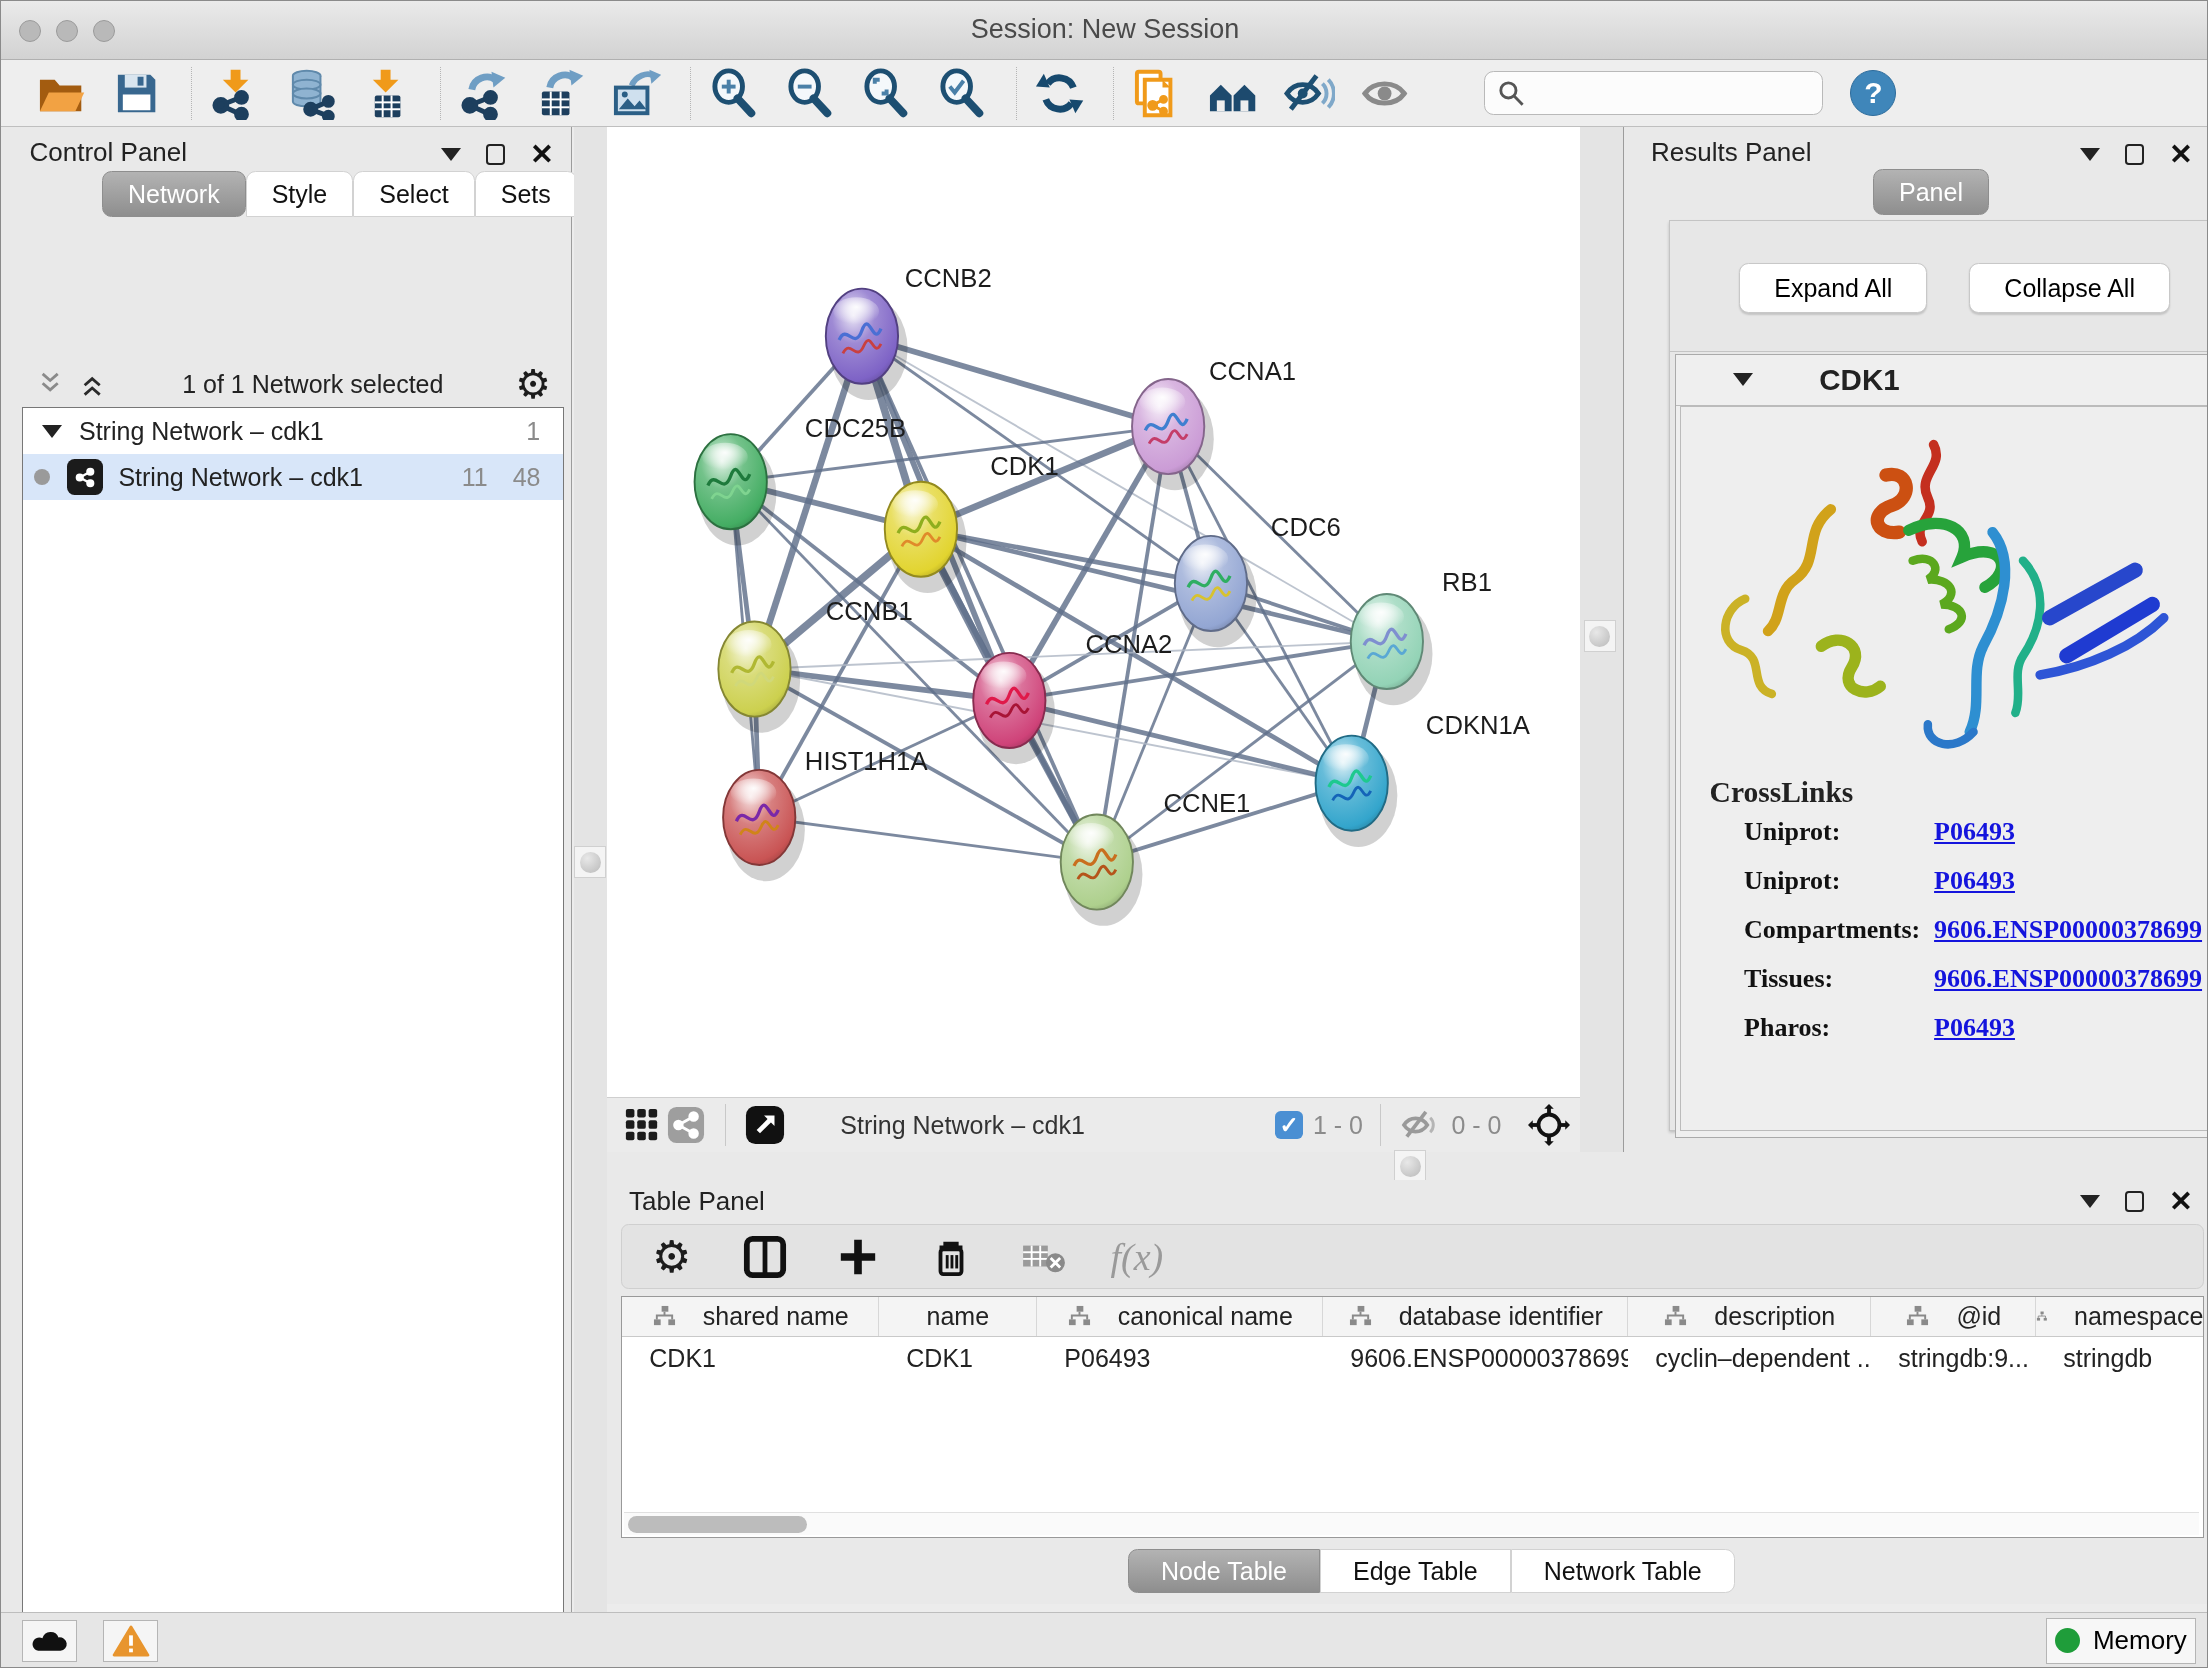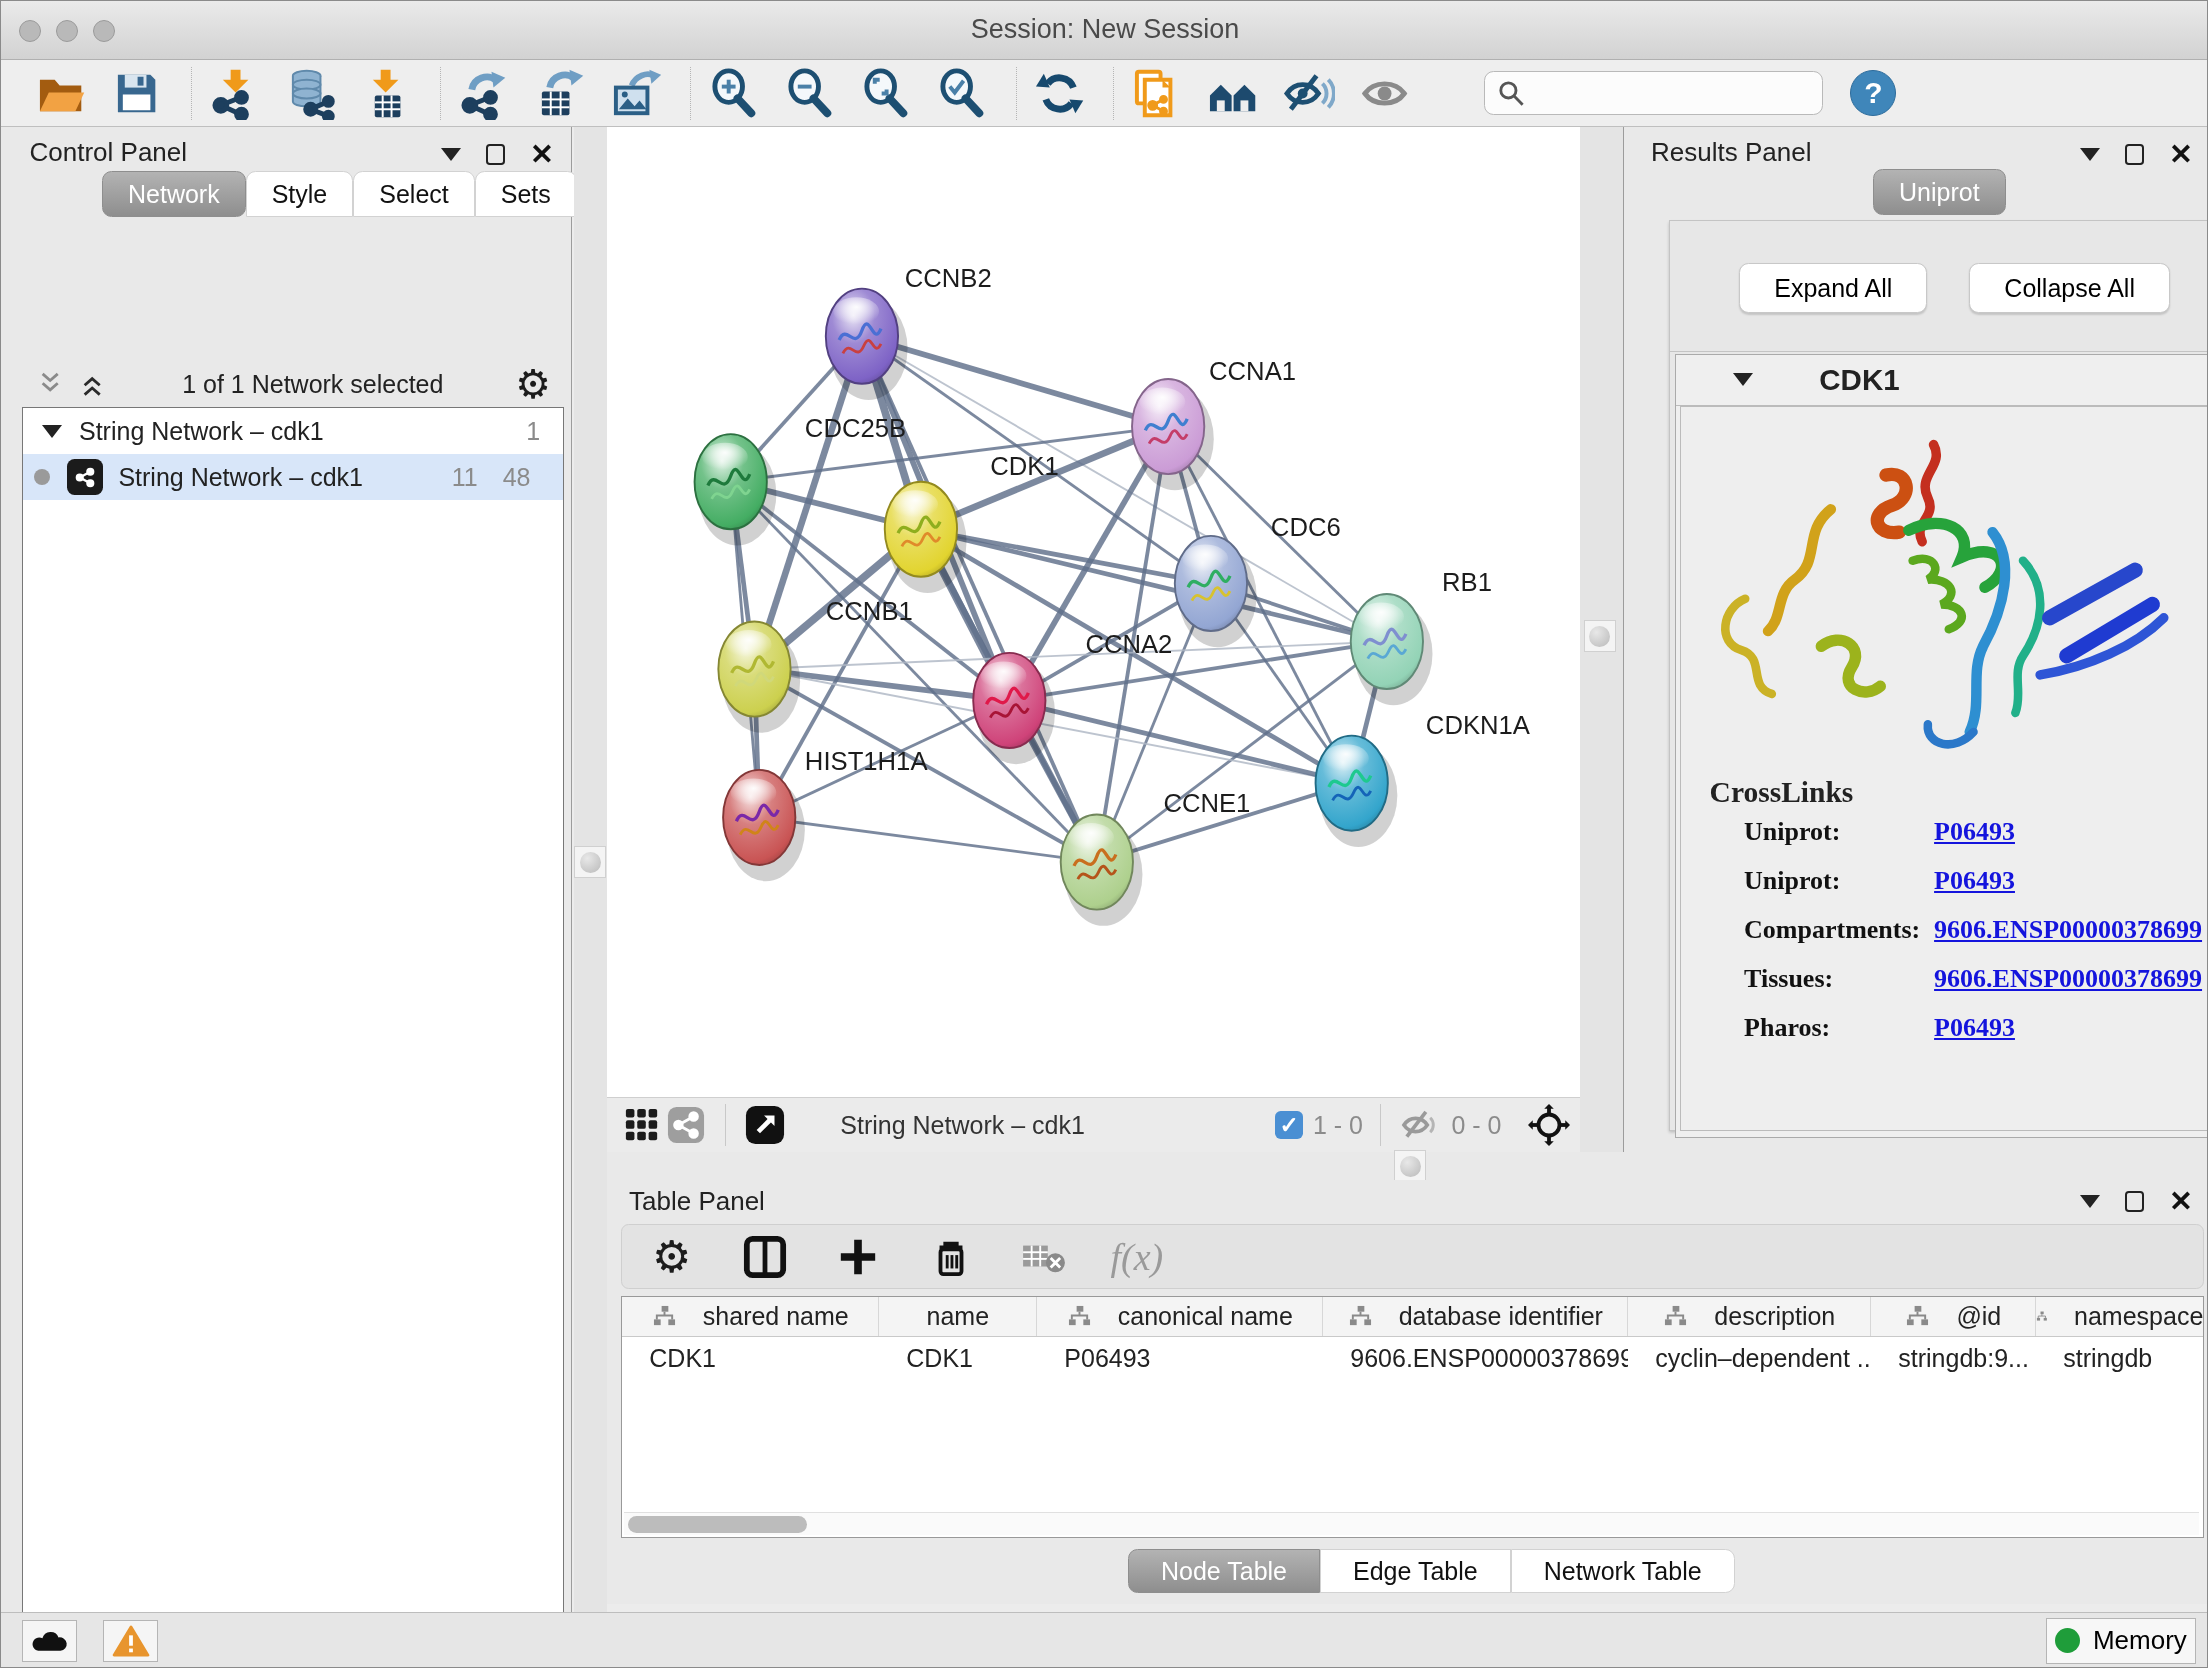--- a/index.html
+++ b/index.html
@@ -369,21 +369,21 @@
               <line x1="6" y1="12" x2="17" y2="6"></line>
                 <line x1="6" y1="12" x2="17" y2="18"></line>
               <circle cx="6" cy="12" r="3"></circle>
                 <circle cx="17" cy="6" r="3"></circle>
                 <circle cx="17" cy="18" r="3"></circle>
             </g>
           </svg>
         </span>
         <span>String Network – cdk1</span>
         <span class="count">11</span>
-        <span class="count" style="margin-left:25px;margin-right:23px">48</span>
+        <span class="count" style="margin-left:25px;margin-right:13px">48</span>
       </div>
     </div>
   </div>
 
   <div class="vsplit abs" style="left:573px;top:126px;width:33px;height:1486px">
     <div class="handle" style="left:0px;top:719px"></div>
   </div>
 
   <div class="network-view abs">
     <svg id="net-svg" width="973" height="970" viewBox="0 0 1023 1020">
@@ -662,21 +662,21 @@
     <div class="handle" style="left:3.8px;top:493px"></div>
   </div>
 
   <div class="results-panel abs">
     <div class="panel-title abs" style="left:27px;top:9.5px">Results Panel</div>
     <div class="pctrls" style="right:17px;top:17px">
       <span class="pc-collapse"></span>
       <span class="pc-float"></span>
       <span class="pc-close">✕</span>
     </div>
-    <div class="rp-tab tab sel">Uniprot</div>
+    <div class="rp-tab tab sel">Panel</div>
     <div class="rp-box">
       <div class="rp-buttons">
         <button class="rbtn">Expand All</button>
         <button class="rbtn">Collapse All</button>
       </div>
       <div class="rp-section">
         <div class="rp-sechead">
           <span class="caret"></span>
           <span class="rp-gene">CDK1</span>
         </div>

